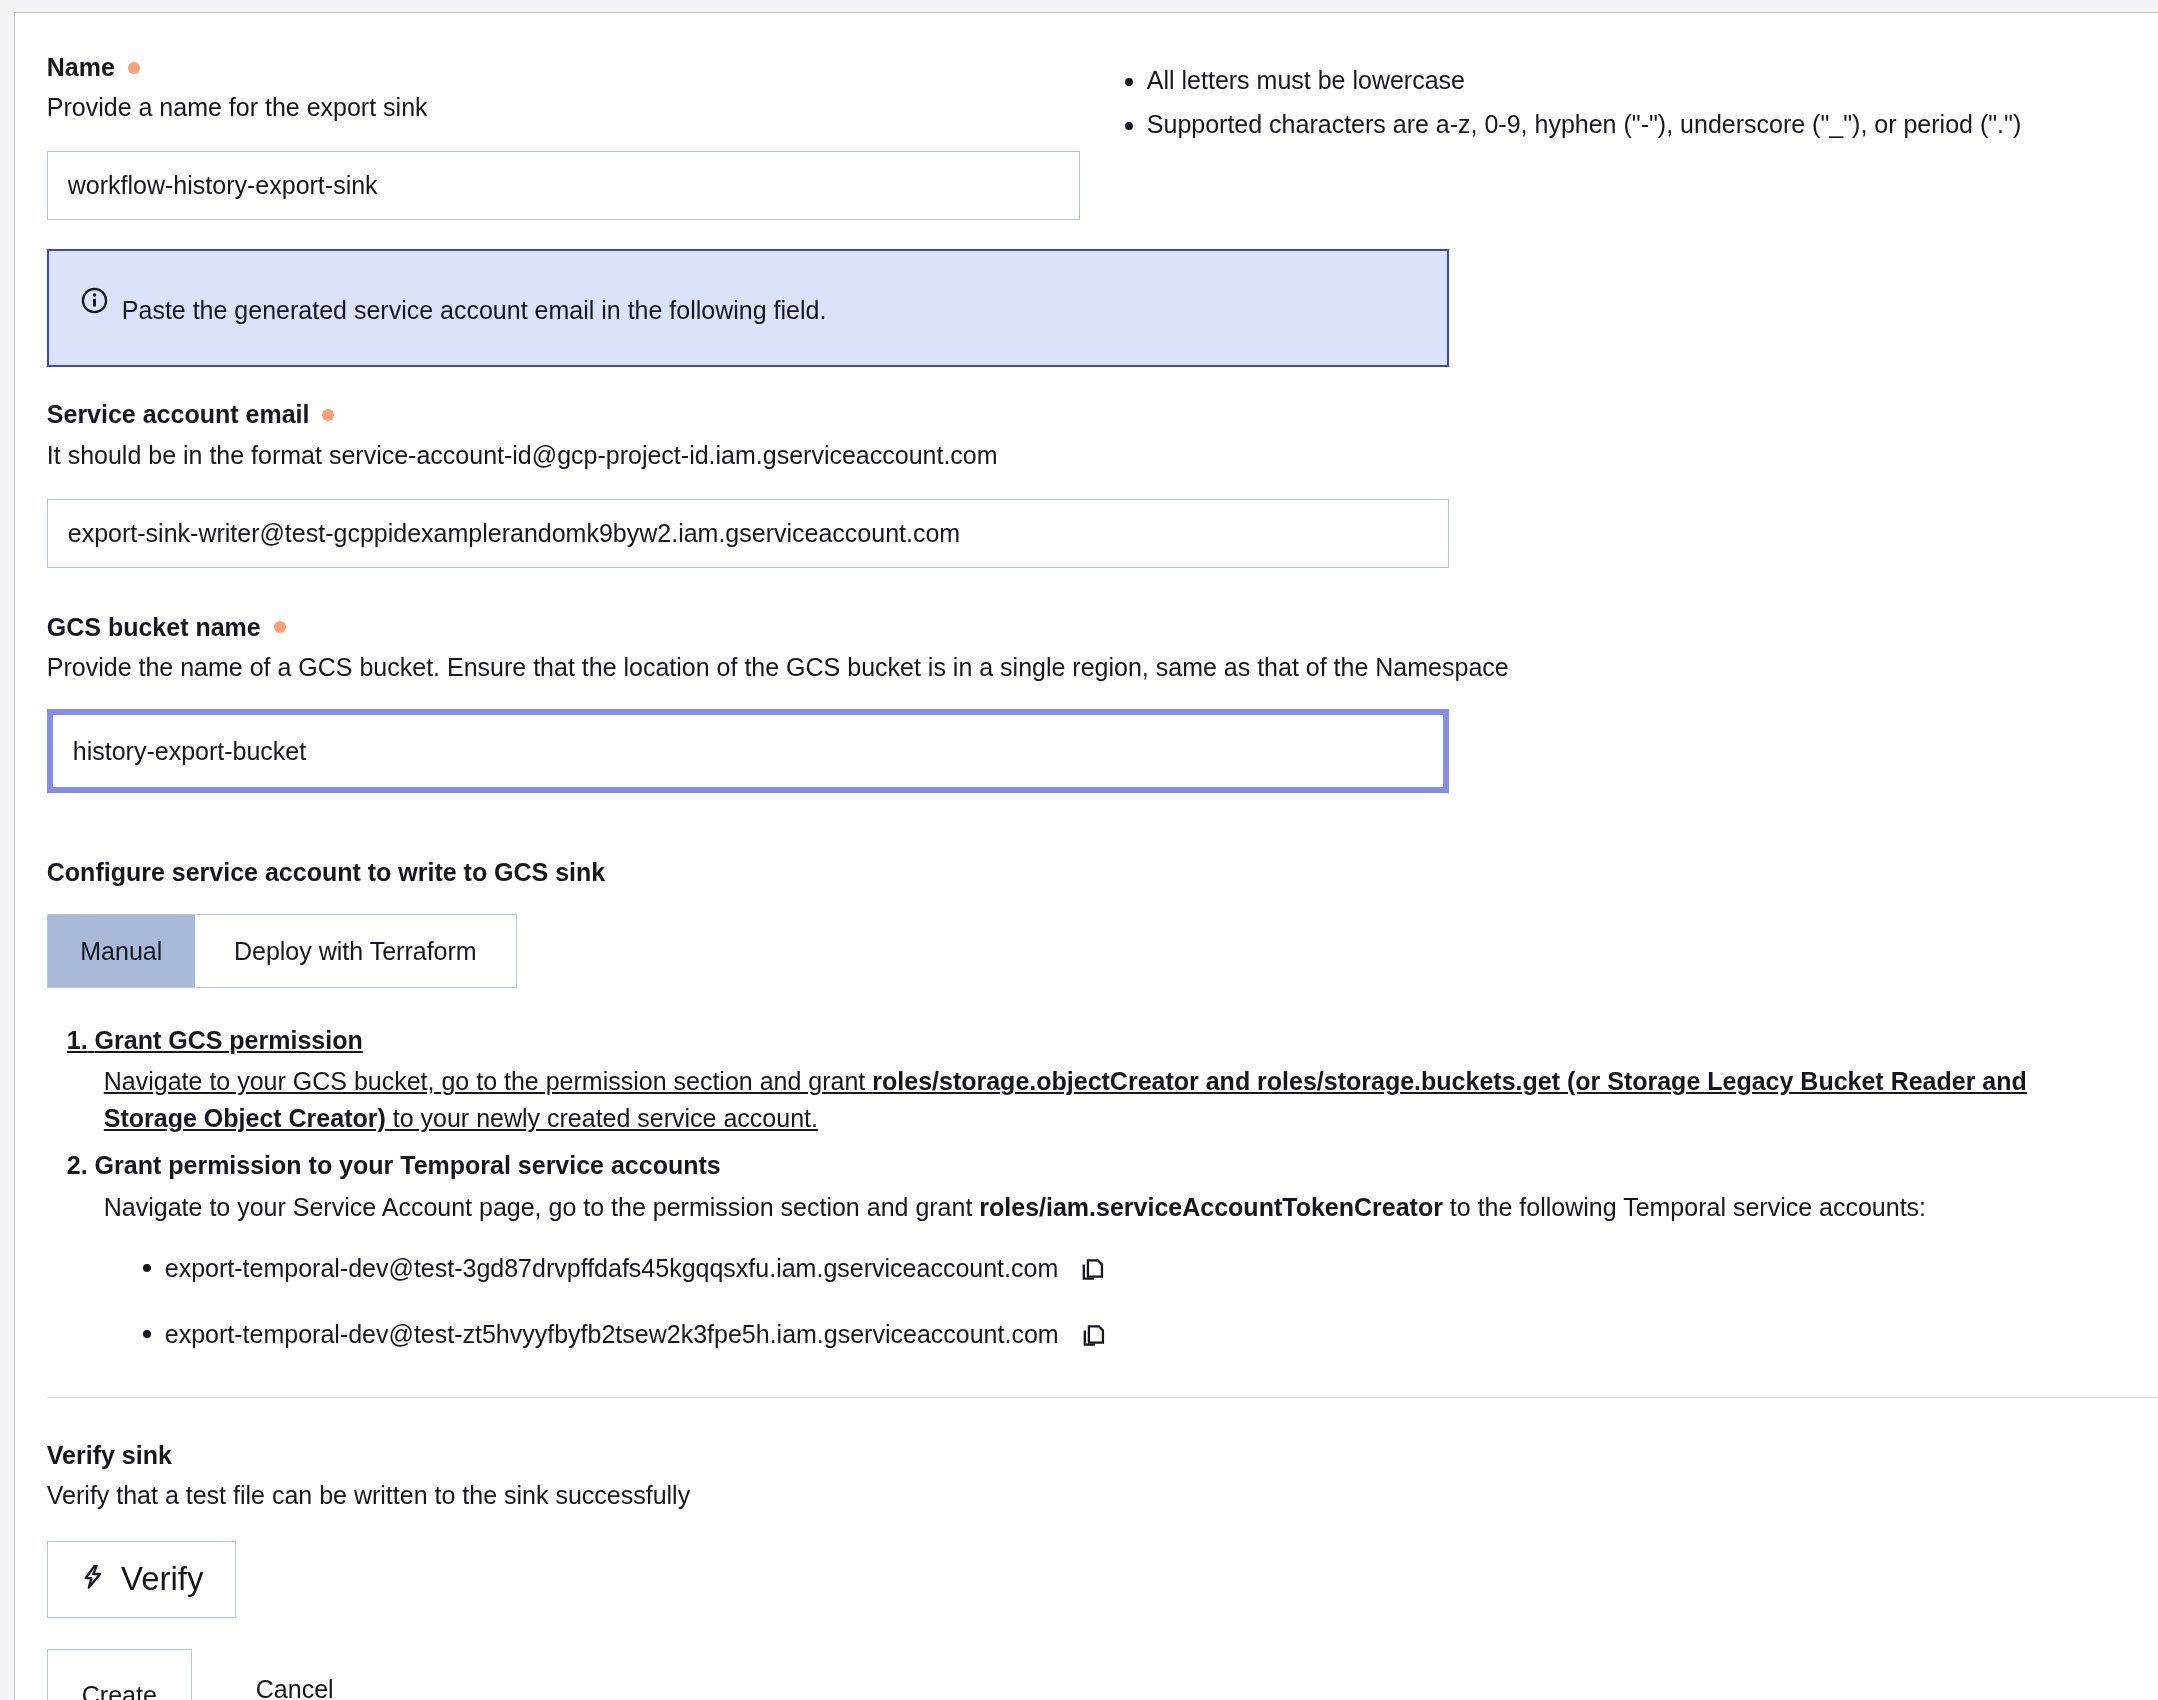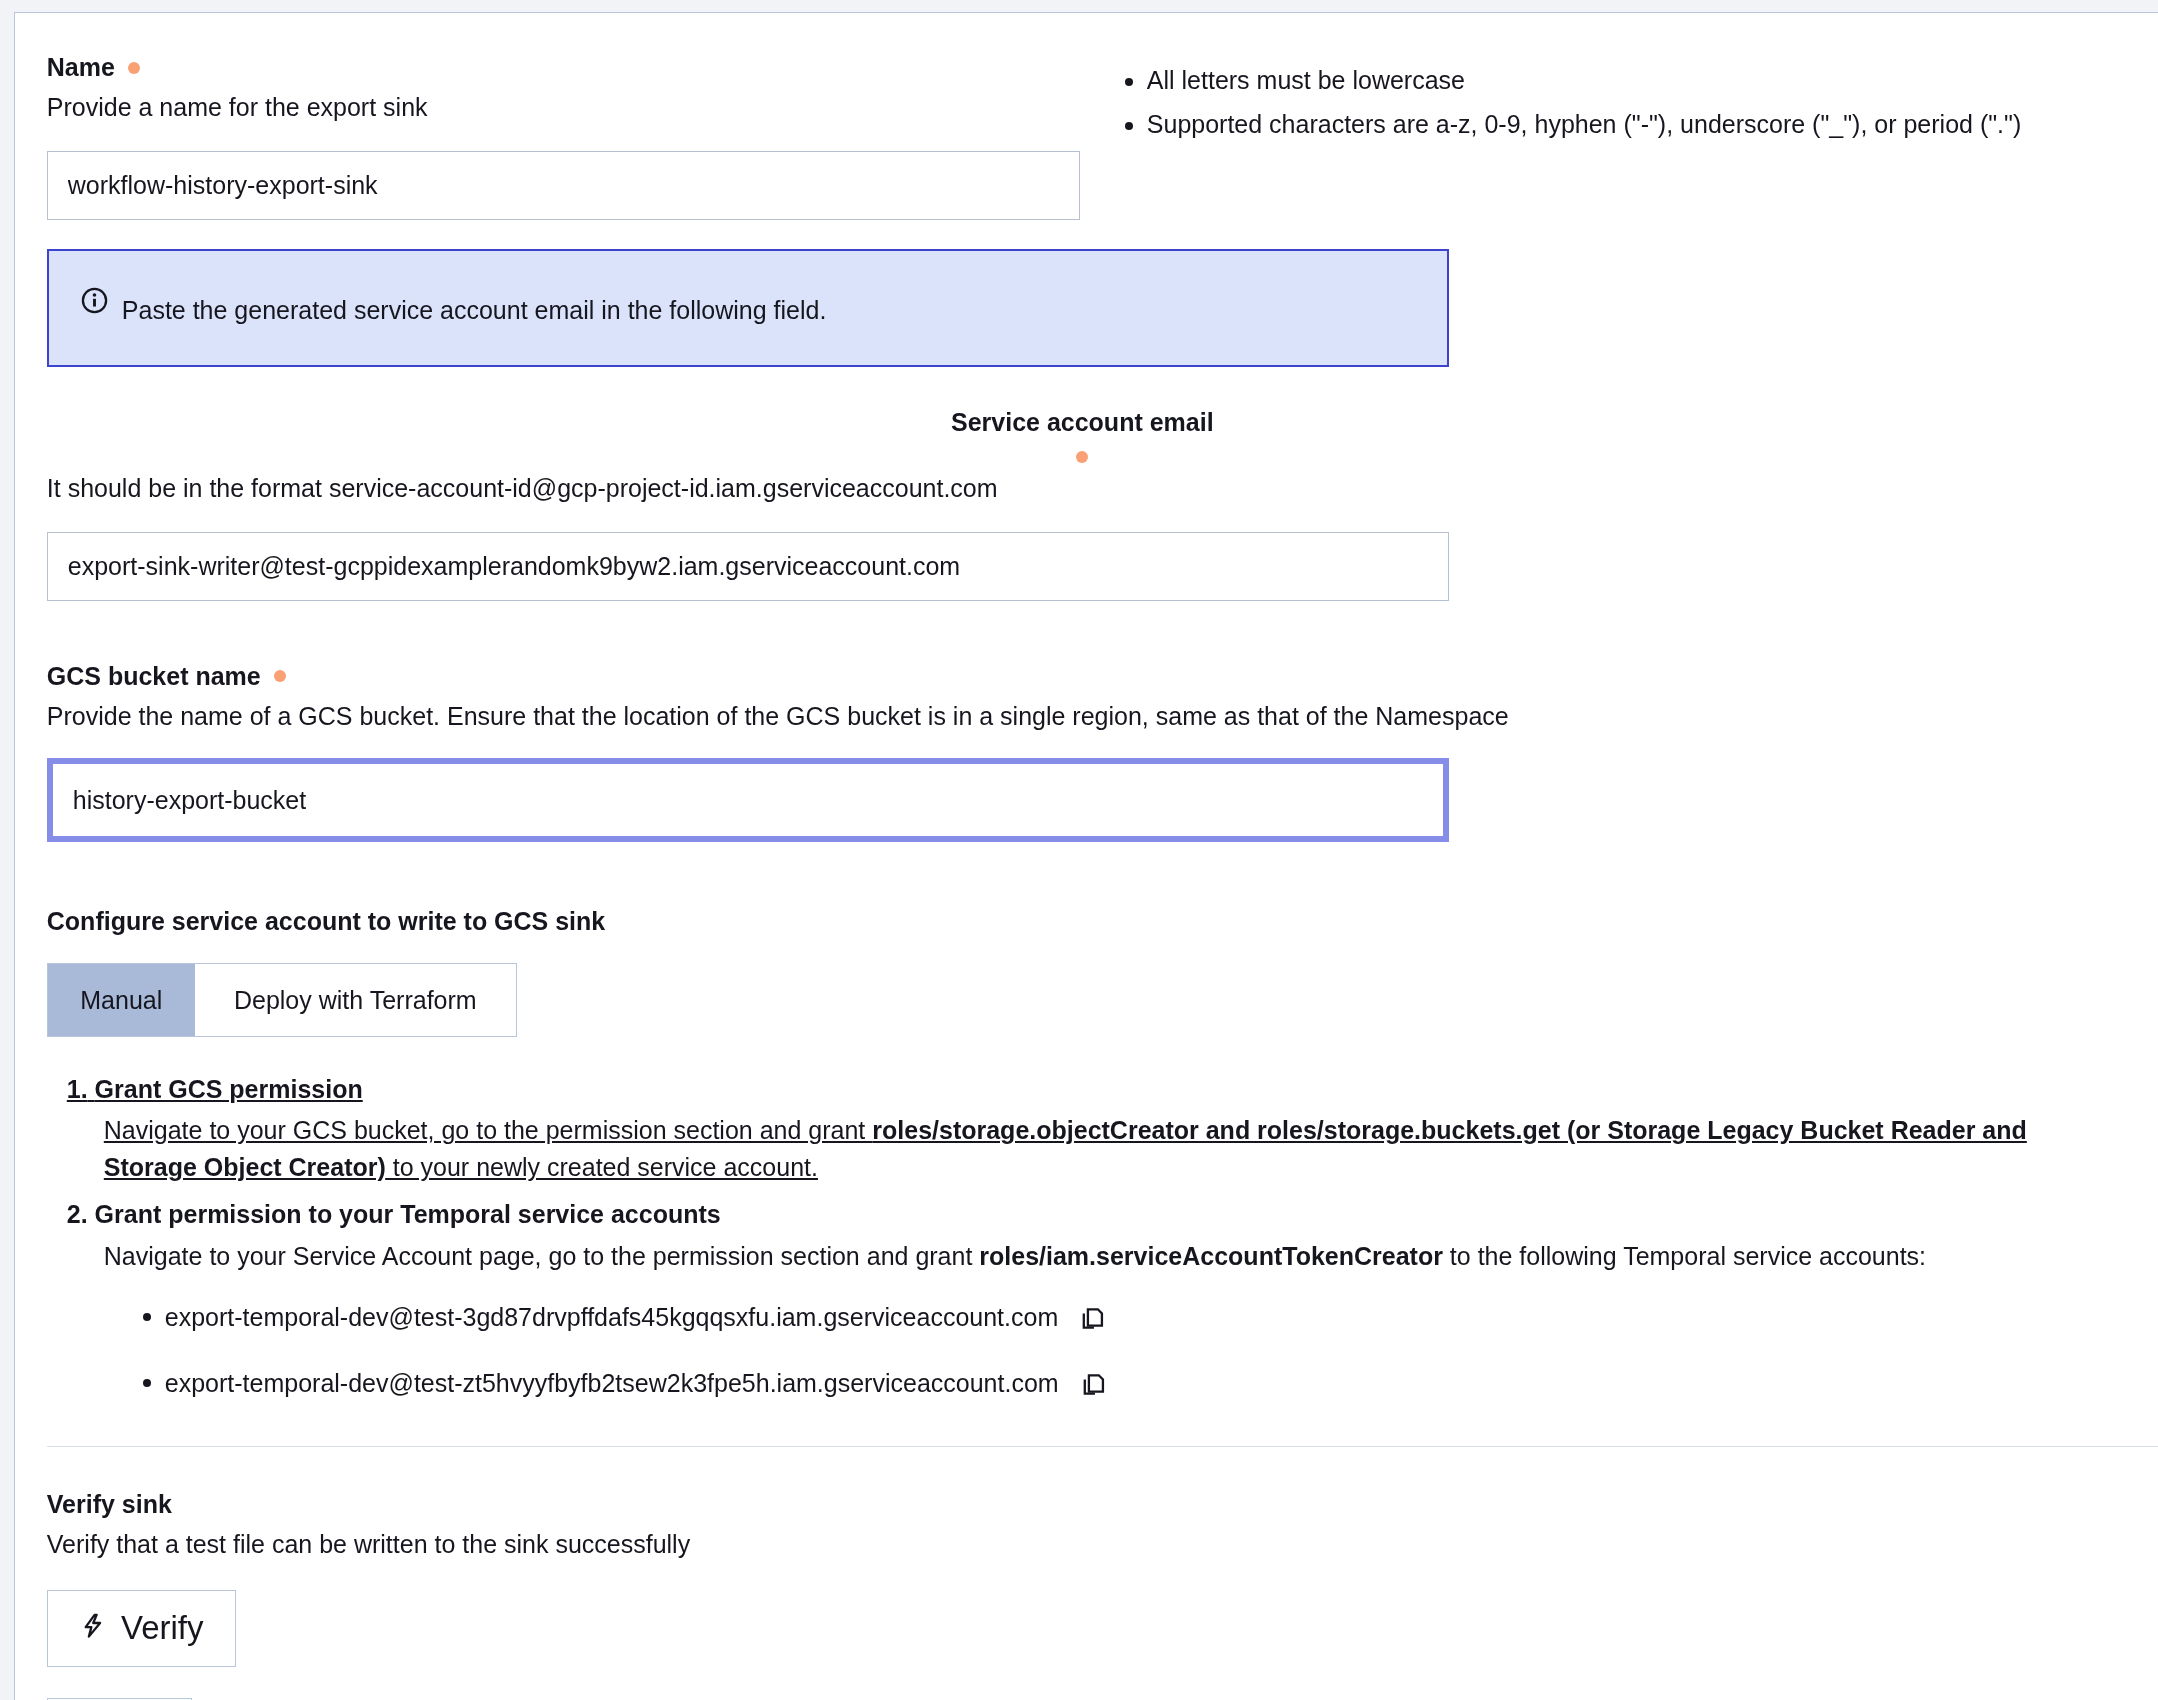--- a/index.html
+++ b/index.html
@@ -45,22 +45,22 @@
   .info-banner {
     margin-top: 29px; width: 1402px;
     background: #dbe3fa; border: 2.8px solid #3d43cb;
     padding: 33px 31px 37px 31px;
     display: flex; align-items: flex-start; gap: 13px;
   }
   .info-icon { flex: 0 0 auto; width: 29px; height: 29px; margin-top: 1.8px; }
   .info-title { font-weight: 700; line-height: 31px; }
   .info-body  { margin-top: 9.2px; line-height: 35px; }
 
-  .gap-44 { margin-top: 40px; flex-direction: column; }
-  .gap-48 { margin-top: 60px; }
+  .gap-44 { margin-top: 32px; }
+  .gap-48 { margin-top: 44px; }
 
   
   .section-title { margin-top: 64px; font-weight: 700; line-height: 31px; }
   .tab-group {
     margin-top: 26px; display: inline-flex;
     border: 1.8px solid #b9c5d8; background: #fff;
   }
   .tab {
     height: 72px; border: none; background: #fff; cursor: pointer;
     font-family: Liberation Sans, sans-serif; font-size: 25px; color: #16161f;

